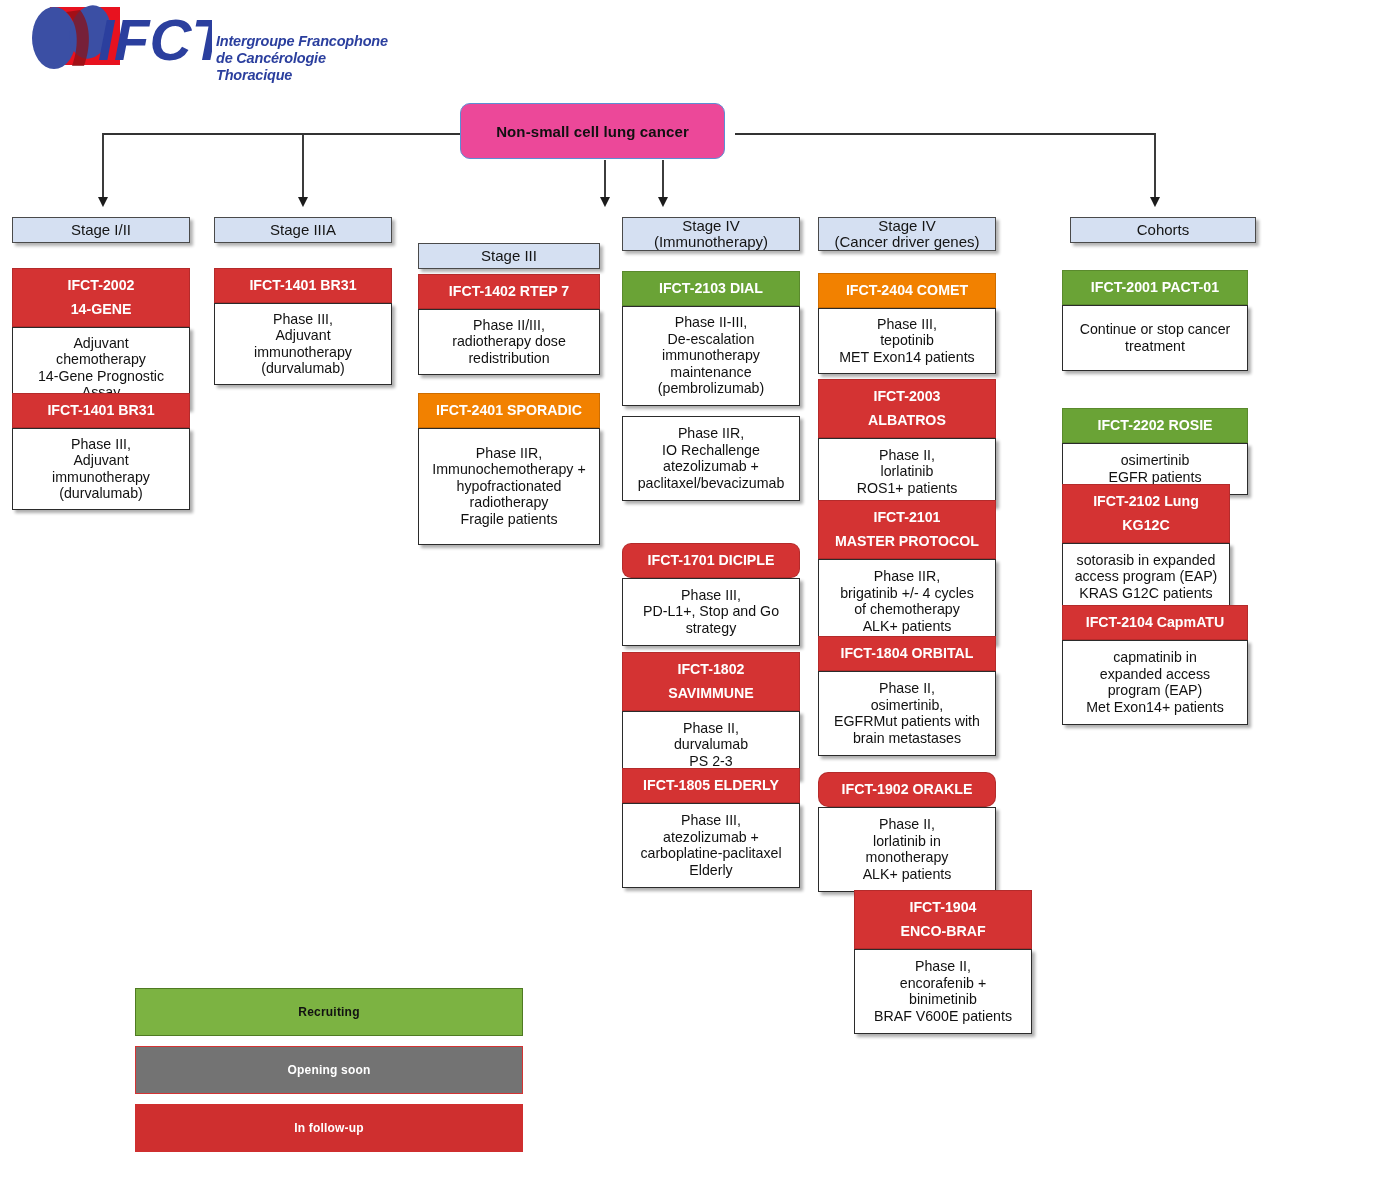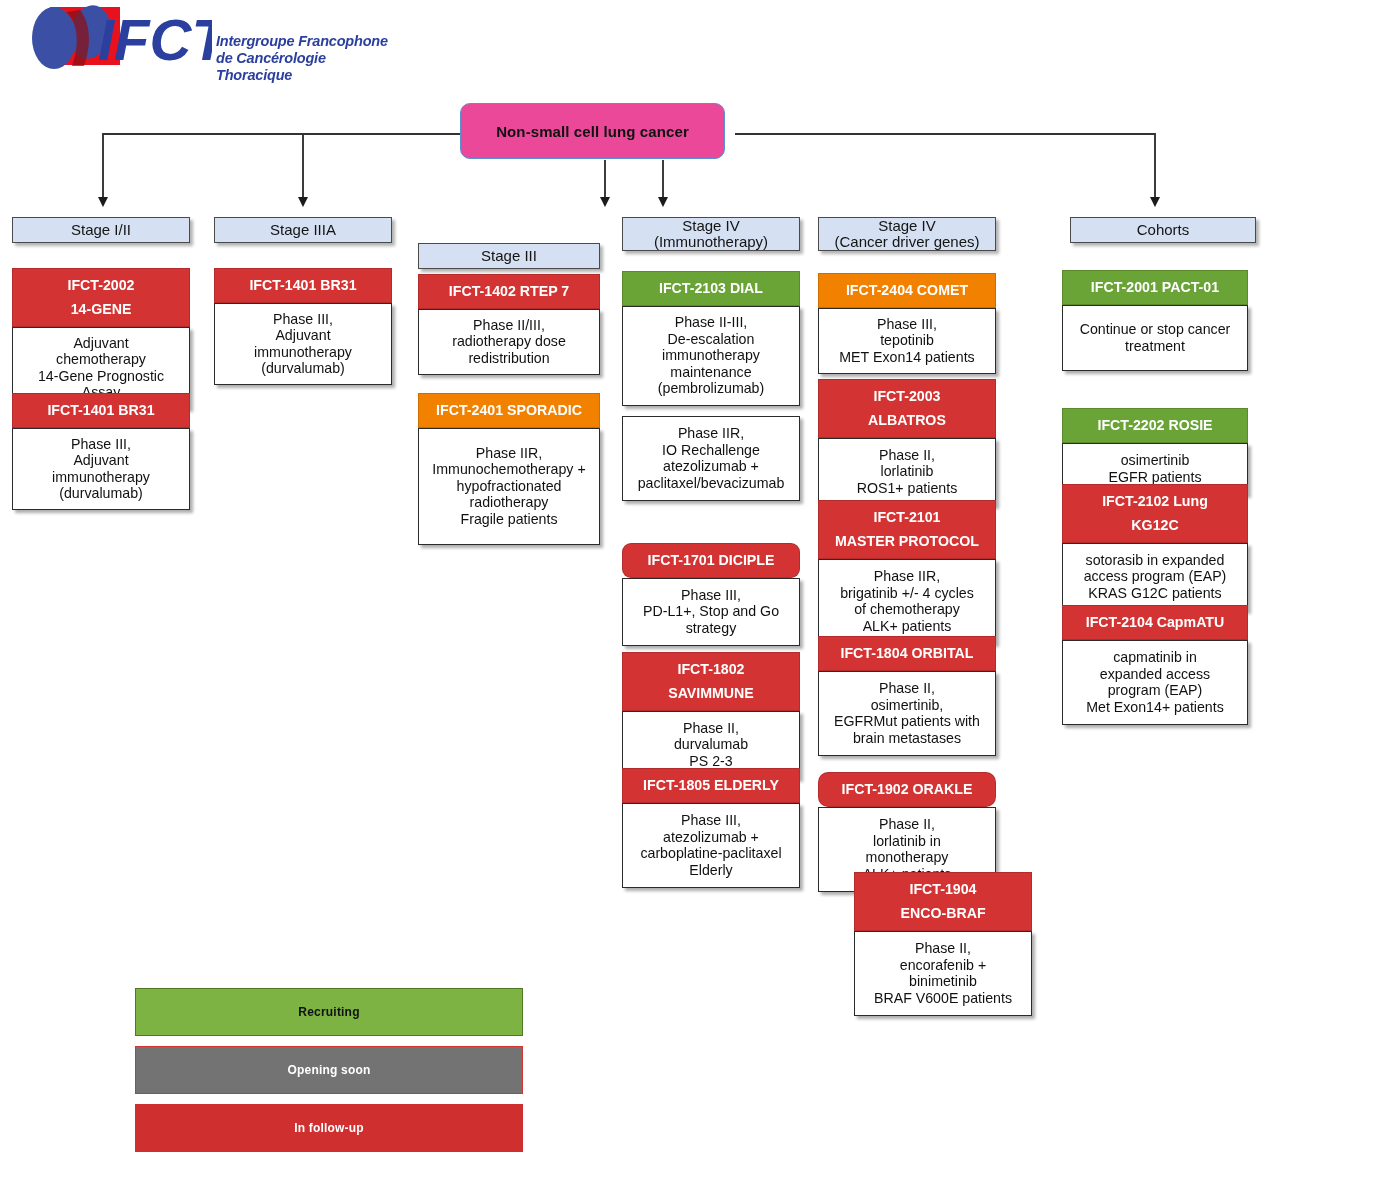--- a/index.html
+++ b/index.html
@@ -222,40 +222,40 @@
 EGFRMut patients with
 brain metastases</div>
     </div>
     <div class="card" style="left: 818px; top: 772px; width: 178px;">
       <div class="card-title st-red" style="white-space: pre-line; border-radius: 10px;">IFCT-1902 ORAKLE</div>
       <div class="card-body" style="height: 85px;">Phase II,
 lorlatinib in
 monotherapy
 ALK+ patients</div>
     </div>
-    <div class="card" style="left: 818px; top: 872px; width: 214px; padding-left: 36px;">
+    <div class="card" style="left: 818px; top: 890px; width: 214px; padding-left: 36px;">
       <div class="card-title st-red" style="white-space: pre-line;">IFCT-1904
 ENCO-BRAF</div>
       <div class="card-body" style="height: 85px;">Phase II,
 encorafenib +
 binimetinib
 BRAF V600E patients</div>
     </div>
     <div class="stage-header" style="left: 1062px; top: 217px; width: 186px; height: 26px; white-space: pre-line; margin-left: 8px;"><span>Cohorts</span></div>
     <div class="card" style="left: 1062px; top: 270px; width: 186px;">
       <div class="card-title st-green" style="white-space: pre-line;">IFCT-2001 PACT-01</div>
       <div class="card-body" style="height: 66px;">Continue or stop cancer
 treatment</div>
     </div>
     <div class="card" style="left: 1062px; top: 388px; width: 186px; margin-top: 20px;">
       <div class="card-title st-green" style="white-space: pre-line;">IFCT-2202 ROSIE</div>
       <div class="card-body" style="height: 52px;">osimertinib
 EGFR patients</div>
     </div>
-    <div class="card" style="left: 1062px; top: 484px; width: 186px; border-radius: 15px;">
+    <div class="card" style="left: 1062px; top: 484px; width: 168px; border-radius: 15px;">
       <div class="card-title st-red" style="white-space: pre-line;">IFCT-2102 Lung
 KG12C</div>
       <div class="card-body" style="height: 68px;">sotorasib in expanded
 access program (EAP)
 KRAS G12C patients</div>
     </div>
     <div class="card" style="left: 1062px; top: 605px; width: 186px;">
       <div class="card-title st-red" style="white-space: pre-line;">IFCT-2104 CapmATU</div>
       <div class="card-body" style="height: 85px;">capmatinib  in
 expanded access

